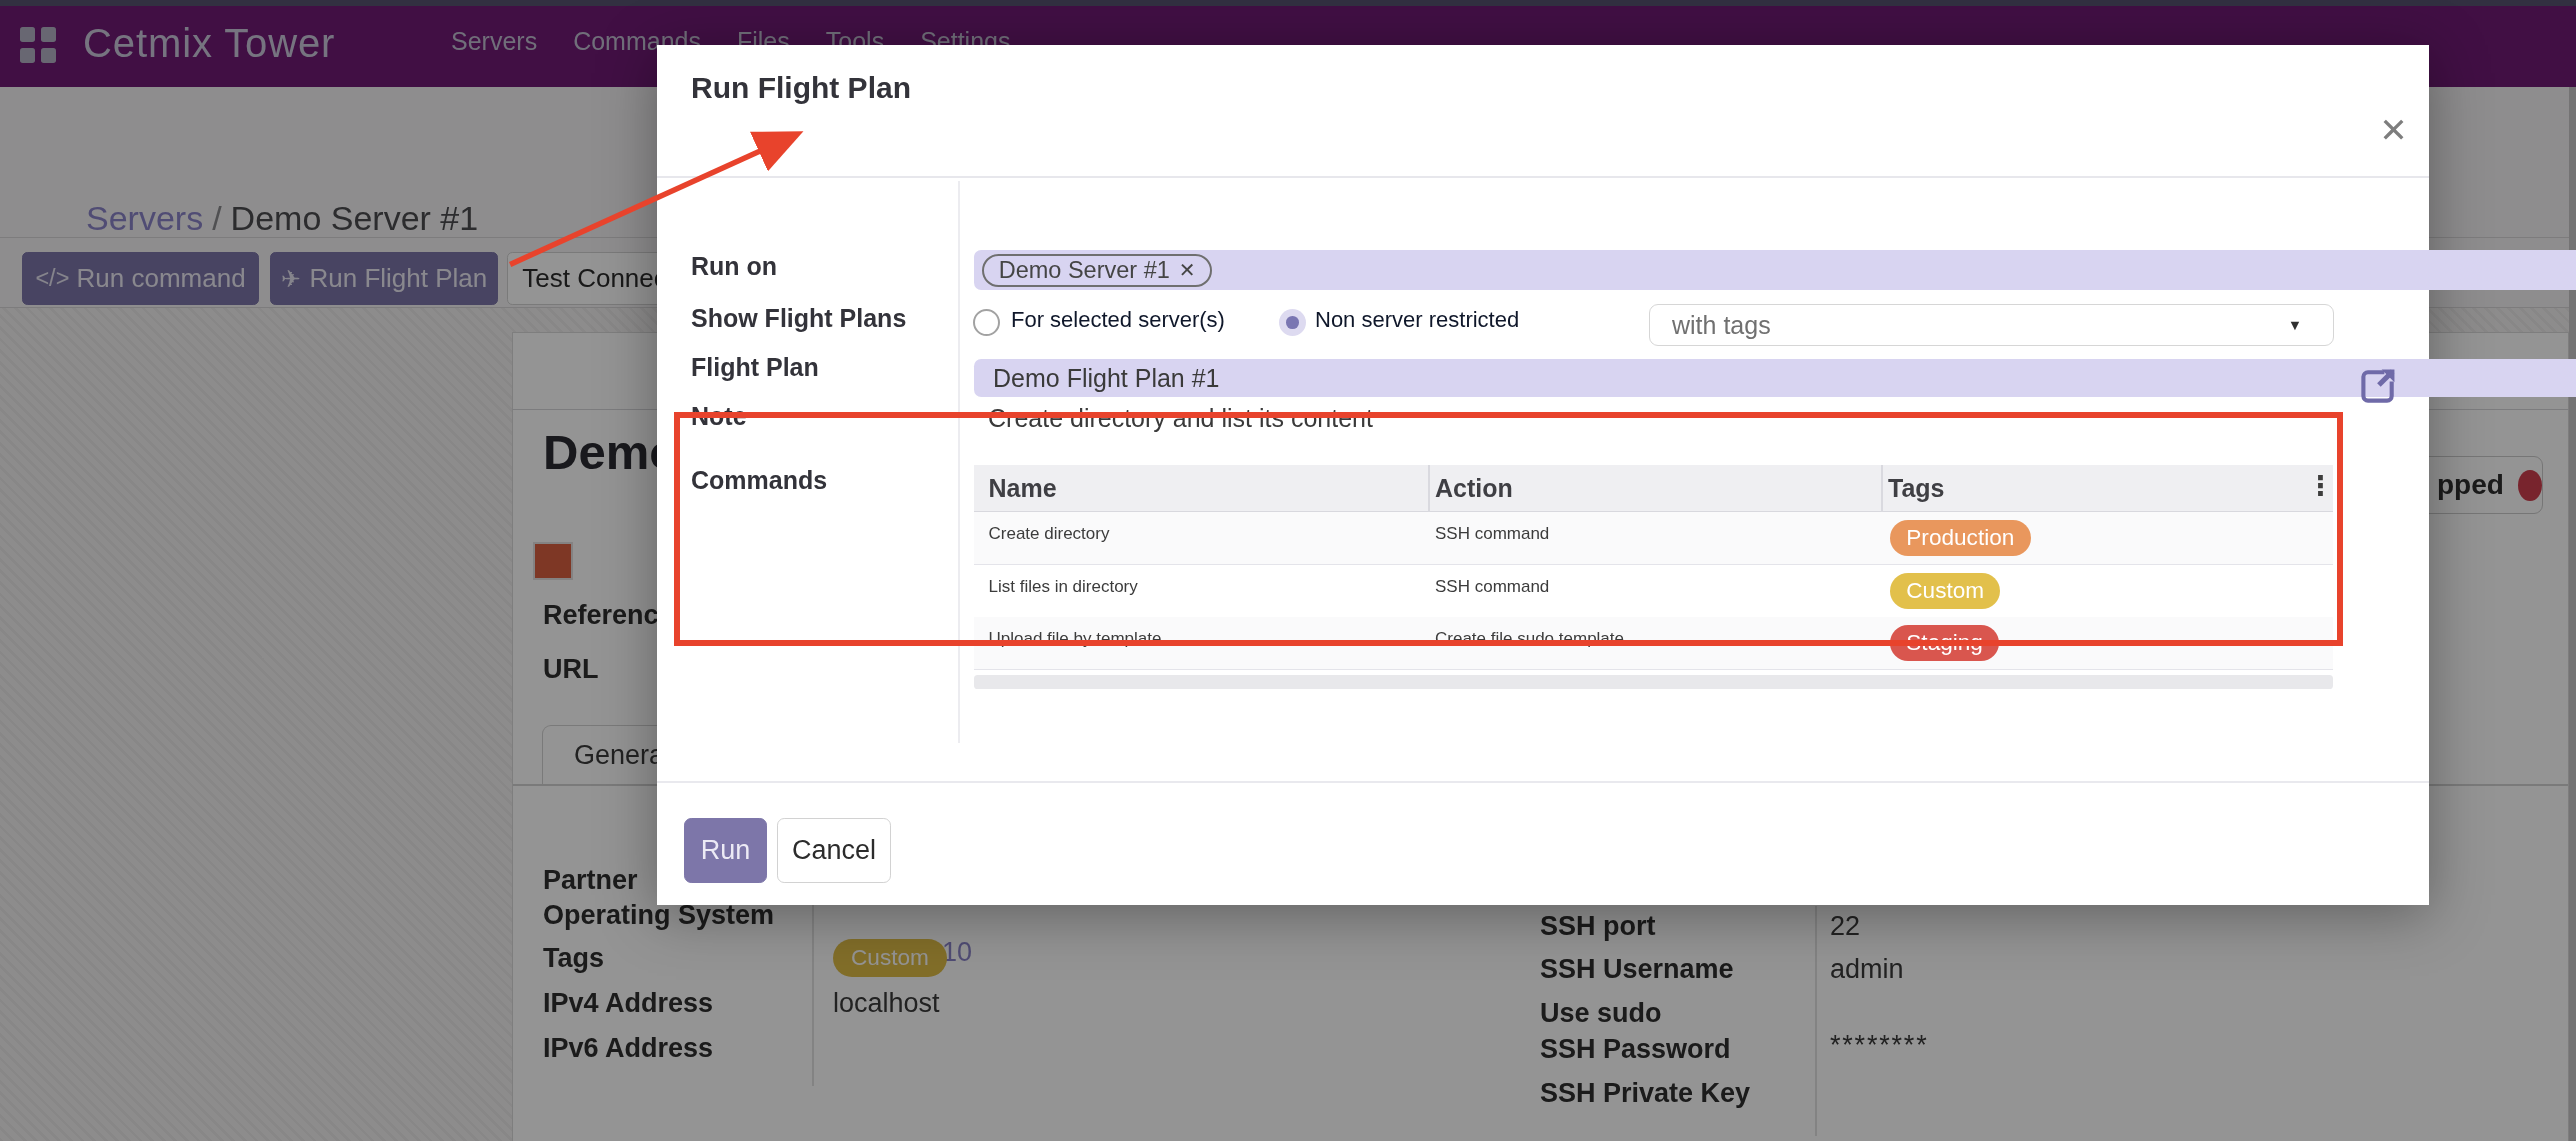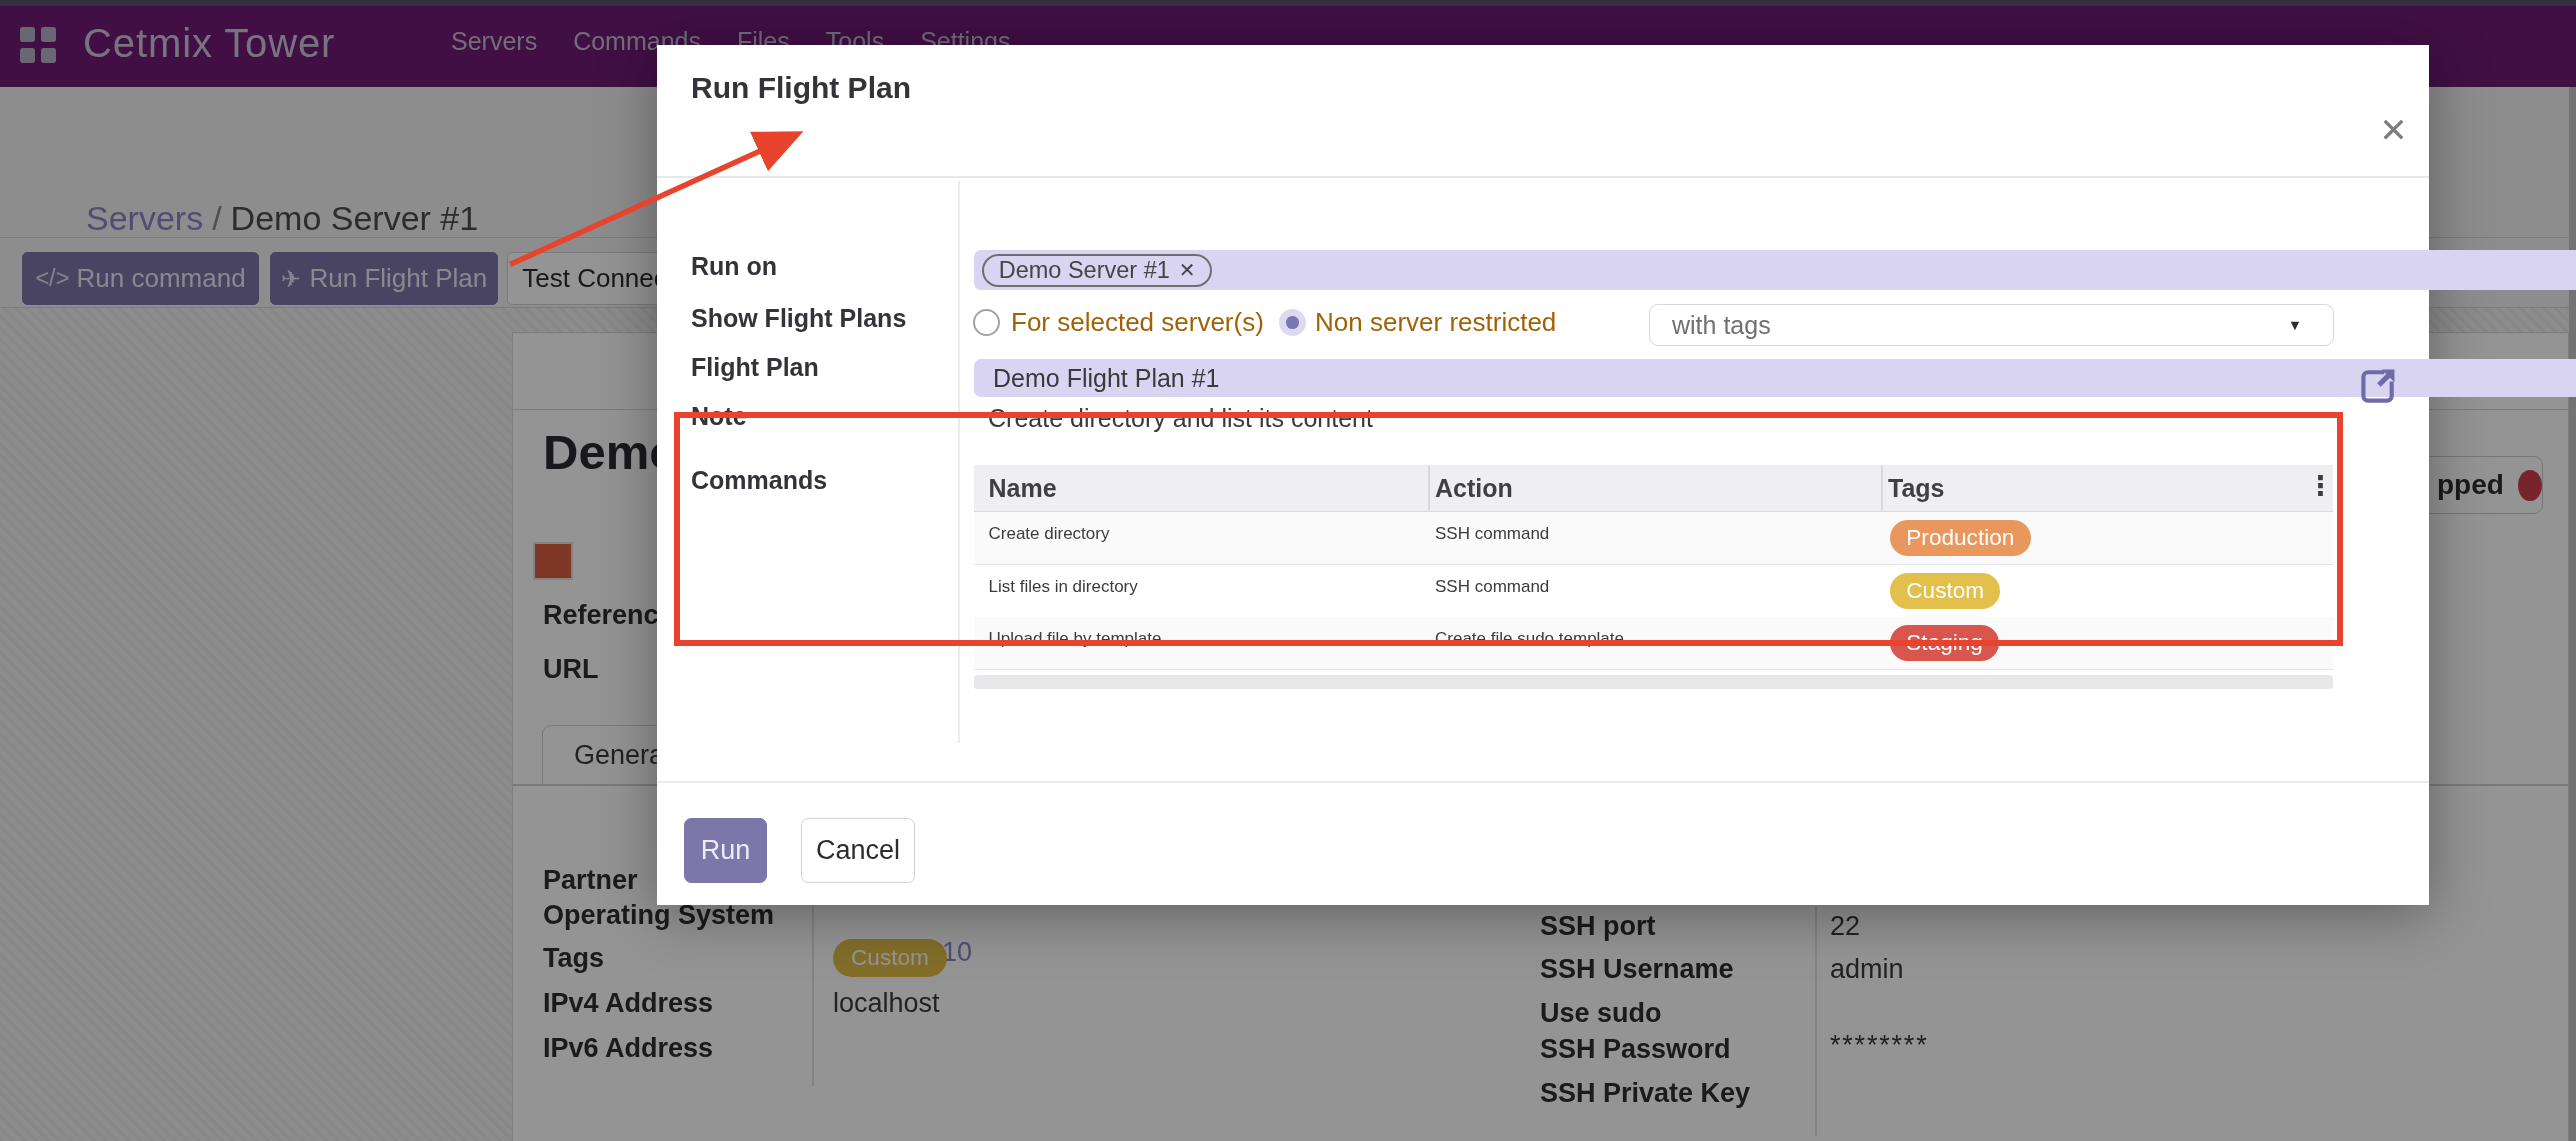--- a/index.html
+++ b/index.html
@@ -70,42 +70,42 @@
   .lavender{background:#d8d4f1;border-radius:7.2px;}
   .caret{position:absolute;font-size:14.5px;color:#2f2f2f;}
   #runon-field{left:317px;top:205px;width:1677px;height:40px;}
   #runon-tag{position:absolute;left:8.2px;top:3.6px;height:33px;display:inline-flex;align-items:center;border:2.7px solid #6f6f6f;border-radius:18px;padding:0 14.5px;gap:9px;}
   #runon-tag .tag-text{font-size:23.5px;color:#454545;white-space:nowrap;}
   #runon-tag .tag-x{font-size:20px;font-weight:700;color:#454545;cursor:pointer;}
   .radio{position:absolute;width:27px;height:27px;border-radius:50%;}
   .radio.unselected{border:2.7px solid #a2a2a2;background:#fff;}
   .radio.selected{background:#dddaf0;}
   .radio.selected::after{content:"";position:absolute;left:7.2px;top:7.2px;width:12.7px;height:12.7px;border-radius:50%;background:#7a76b2;}
-  .radio-label{position:absolute;font-size:26px;color:#a16207;white-space:nowrap;}
+  .radio-label{position:absolute;font-size:22px;color:#0f172a;white-space:nowrap;}
   #withtags-box{left:992px;top:259px;width:685px;height:42px;border:1.8px solid #d6d6d6;border-radius:9px;}
   #withtags-box .ph{position:absolute;left:22px;top:6.3px;font-size:25px;color:#707070;}
   #flightplan-field{left:317px;top:314px;width:1677px;height:38px;}
   #flightplan-field .val{position:absolute;left:19px;top:4.5px;font-size:25px;color:#3a3a3a;}
   #extlink-icon{left:1700px;top:320px;width:42px;height:42px;}
   #note-text{left:331px;top:359px;font-size:25px;color:#3a3a3a;}
 
   #cmd-table{left:317px;top:420px;width:1359px;}
   #cmd-head{position:absolute;left:0;top:0;width:1359px;height:47px;background:#efeff2;border-bottom:1.8px solid #d8d8de;}
   .col-line{position:absolute;top:0;width:1.8px;height:47px;background:#d9d9df;}
   .th{position:absolute;top:9px;font-size:25px;font-weight:600;color:#3f3f44;}
   #kebab-icon{position:absolute;left:1333px;top:5.4px;font-size:27px;font-weight:700;color:#3d3d3d;cursor:pointer;}
   .trow{position:absolute;left:0;width:1359px;height:53px;border-bottom:0.9px solid #e4e4ea;}
   .trow.odd{background:#fafafb;}
   .trow.even{background:#ffffff;}
   .td{position:absolute;top:11.8px;font-size:17px;color:#3c3c3c;white-space:nowrap;}
   .td-badge{position:absolute;top:8.2px;display:inline-flex;align-items:center;height:36px;padding:0 16.3px;border-radius:18px;color:#fff;font-size:22.6px;}
   #hscroll-bar{left:317px;top:630px;width:1359px;height:13.6px;background:#e8e8eb;border-radius:3.6px;}
   #modal-footer-line{left:0;top:736px;width:1772px;height:1.8px;background:#e9e9ee;}
   #run-btn{left:27px;top:773px;width:83px;height:65px;border-radius:7.2px;font-size:27px;}
-  #cancel-btn{left:120px;top:773px;width:114px;height:65px;border-radius:7.2px;font-size:27px;margin-left:24px;}
+  #cancel-btn{left:120px;top:773px;width:114px;height:65px;border-radius:7.2px;font-size:27px;}
 
   
   #red-rect{left:674px;top:412px;width:1669px;height:234px;border:6.3px solid #e8432c;}
   #arrow-svg{left:0;top:0;width:2576px;height:1141px;pointer-events:none;}
 </style>
 </head>
 <body>
 
 <div id="root">
 

